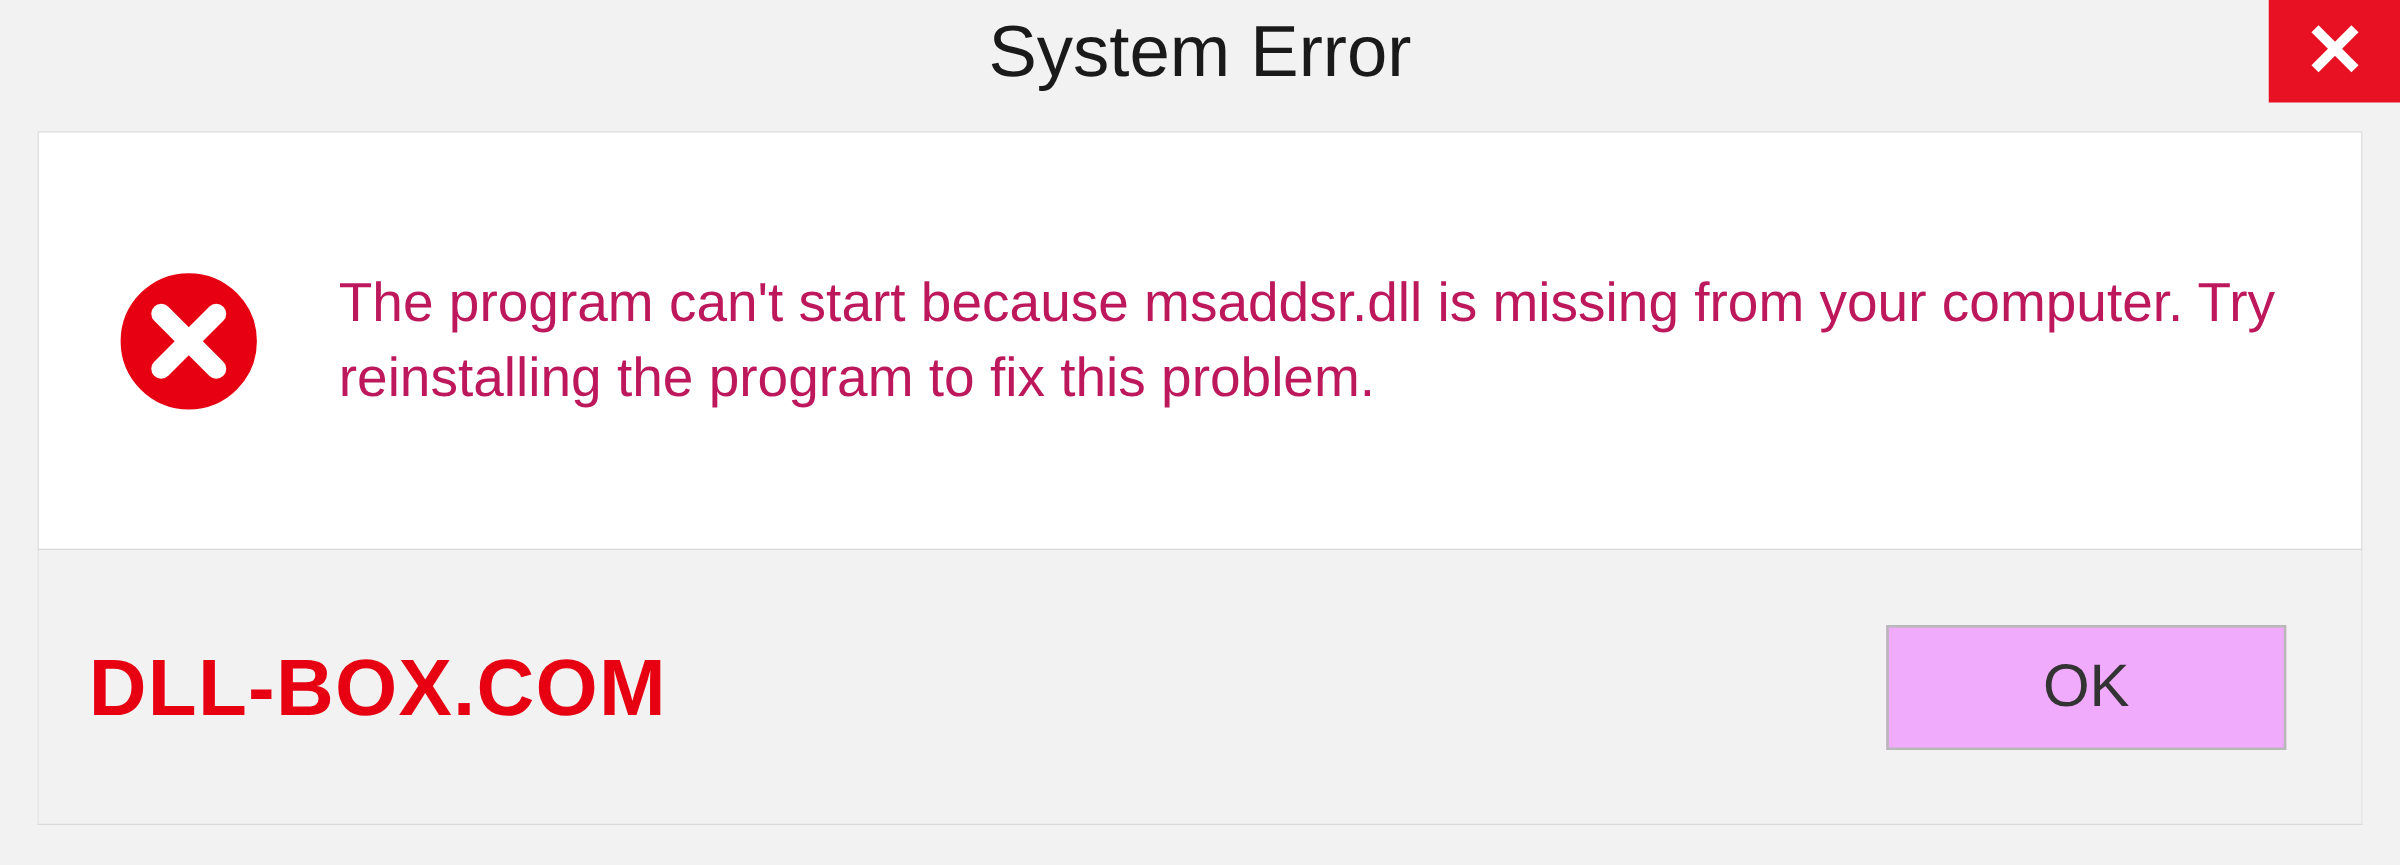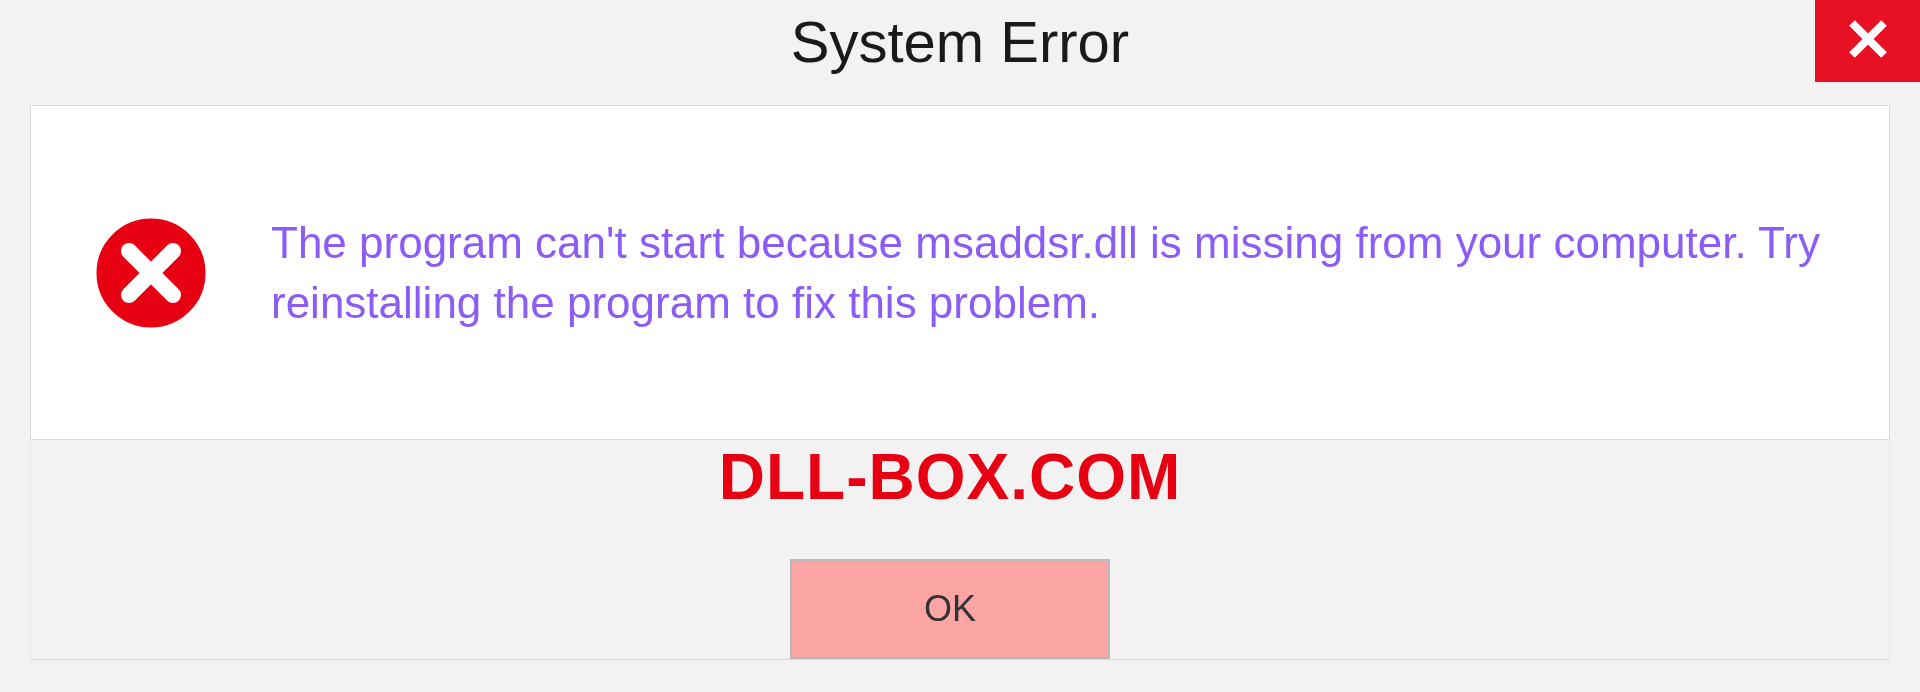--- a/index.html
+++ b/index.html
@@ -62,49 +62,48 @@
       display: flex;
       align-items: center;
       justify-content: center;
     }
     .error-icon svg {
       width: 120px;
       height: 120px;
     }
     .message {
       font-size: 44px;
-      color: #8b5cf6;
+      color: #be185d;
       line-height: 1.35;
       font-weight: 400;
     }
     .footer {
       margin: 0 30px;
       height: 220px;
       display: flex;
       align-items: center;
       justify-content: space-between;
       padding: 0 60px 0 40px;
       border-bottom: 1px solid #d9d9d9;
       border-left: 1px solid #e5e5e5;
       border-right: 1px solid #e5e5e5;
-      flex-direction: column;
     }
     .brand {
       font-size: 64px;
       font-weight: 800;
       color: #e60012;
       letter-spacing: 1px;
       font-family: Arial, sans-serif;
     }
     .ok-btn {
       width: 320px;
       height: 100px;
-      background: #fca5a5;
+      background: #f0abfc;
       border: 2px solid #b8b8b8;
-      font-size: 36px;
+      font-size: 48px;
       color: #333333;
       font-family: inherit;
       cursor: pointer;
       display: flex;
       align-items: center;
       justify-content: center;
     }
   </style>
 </head>
 <body>

